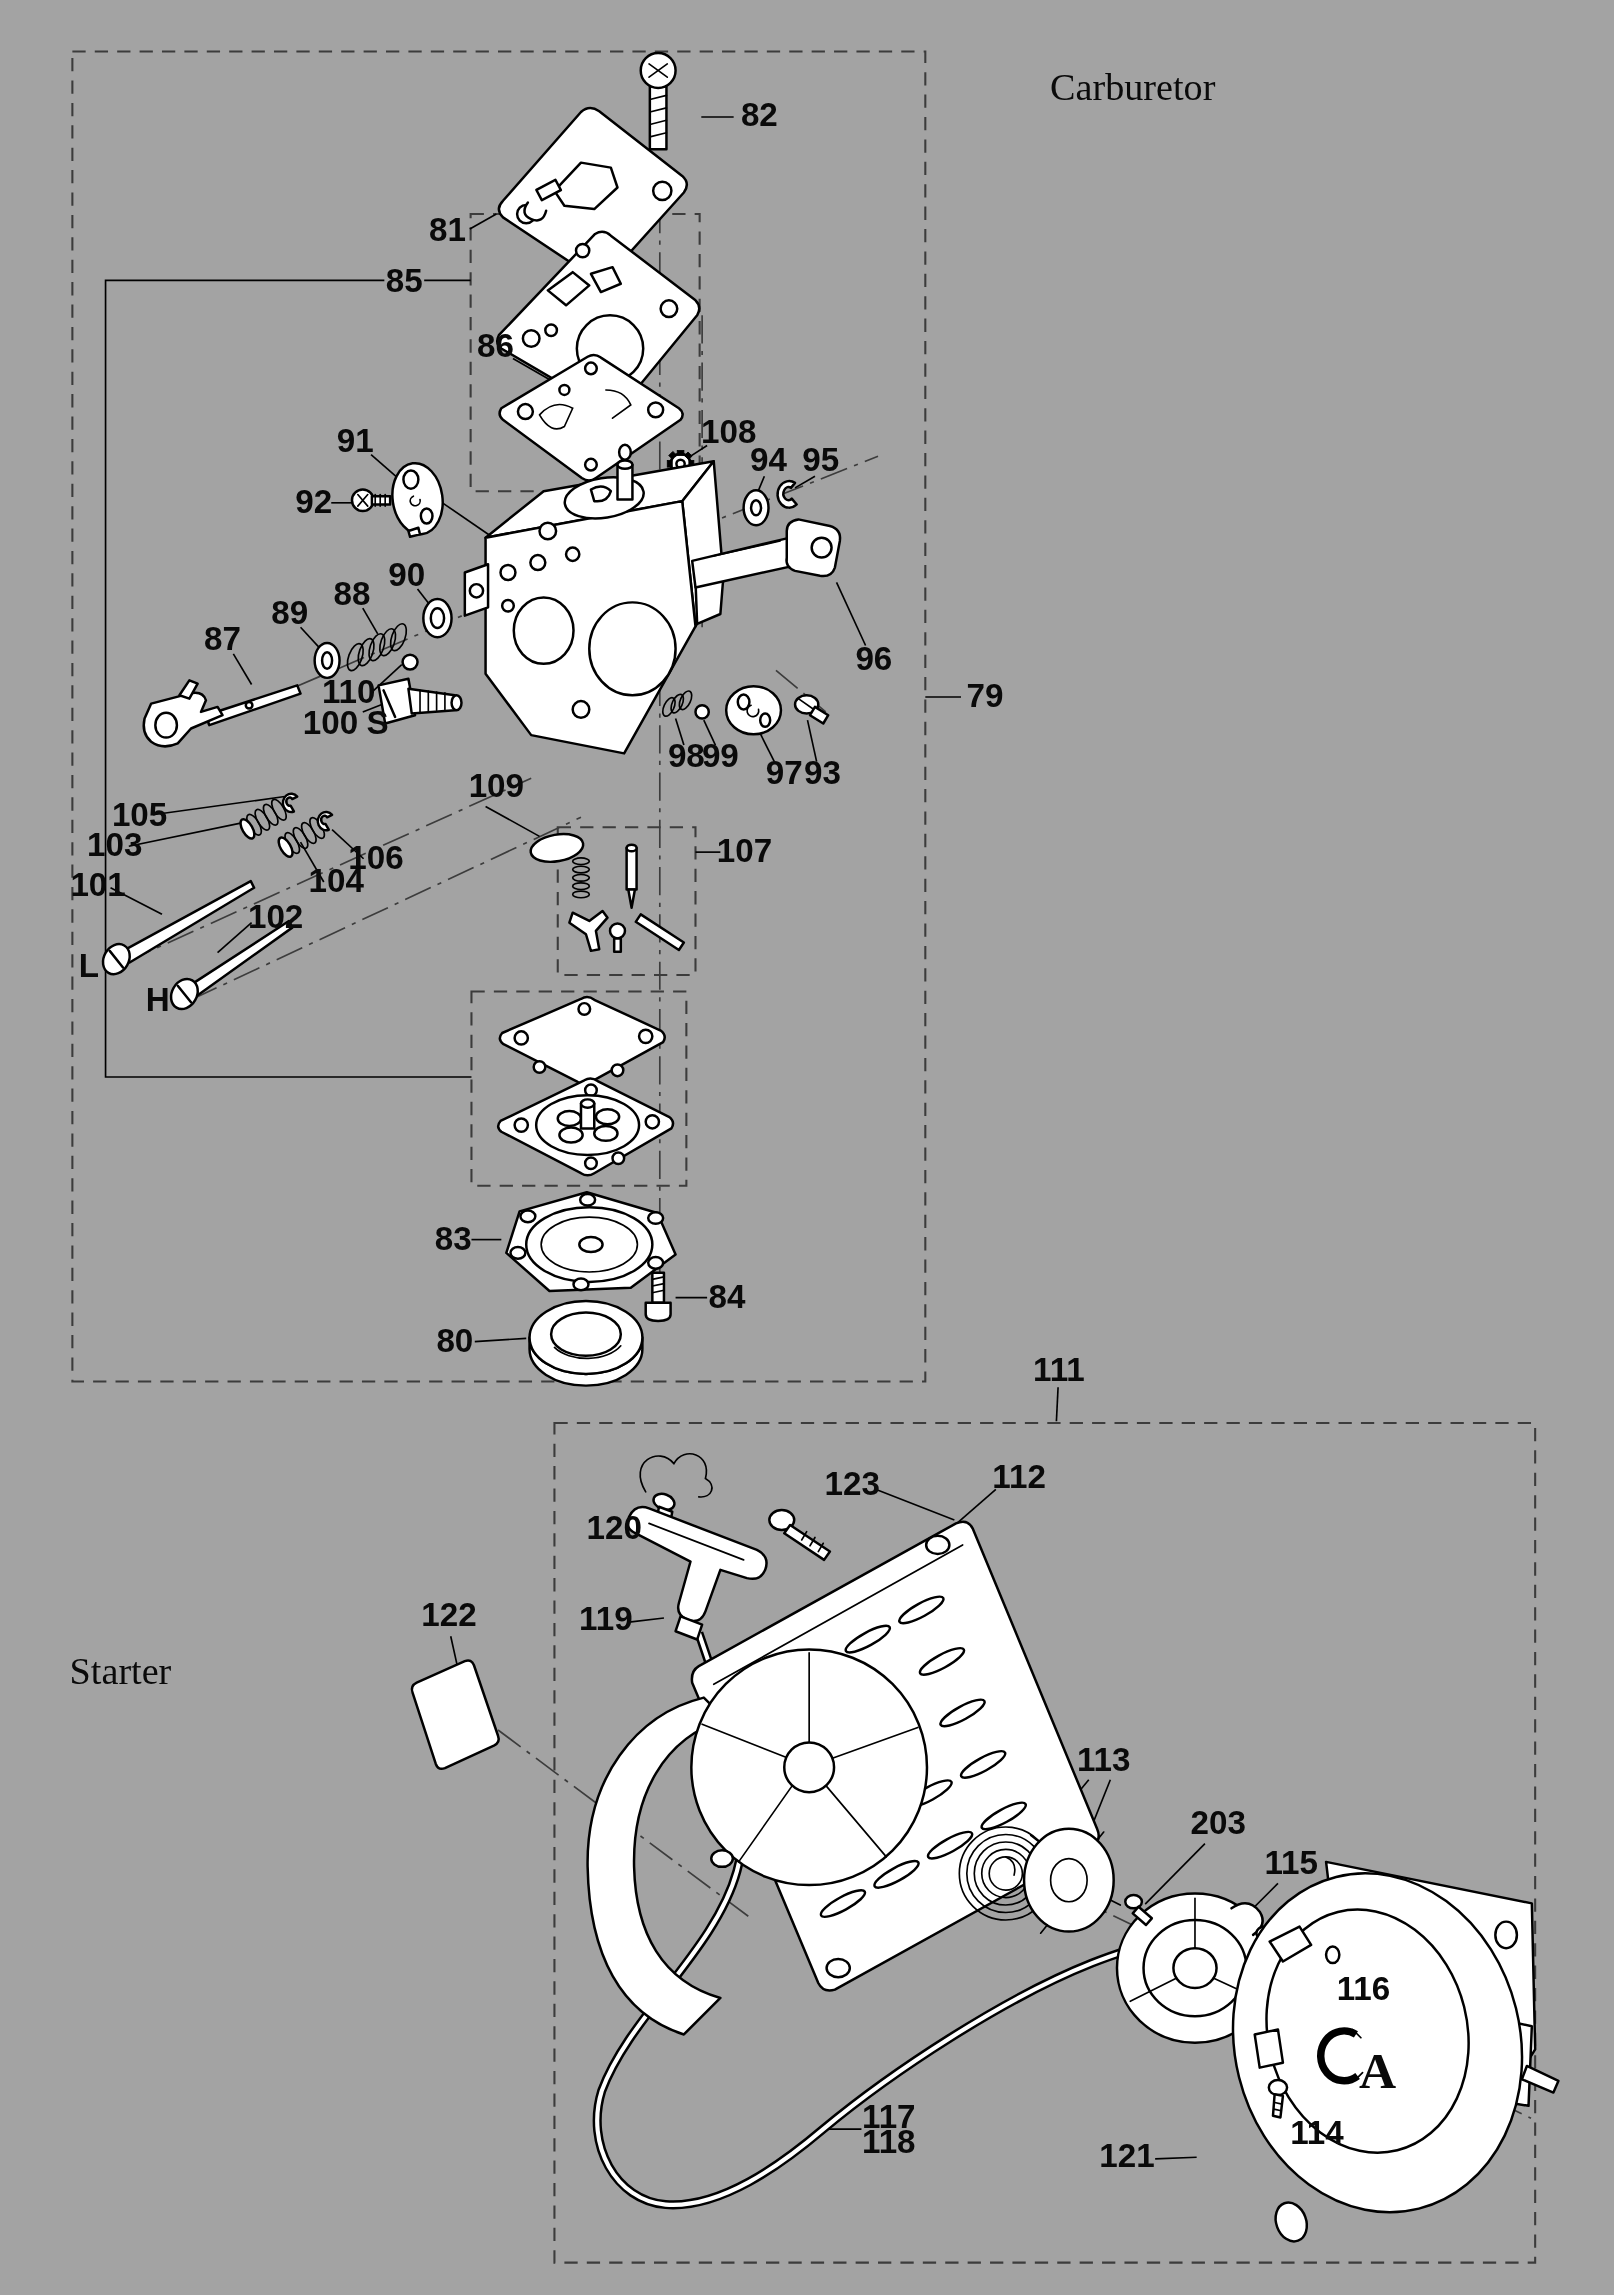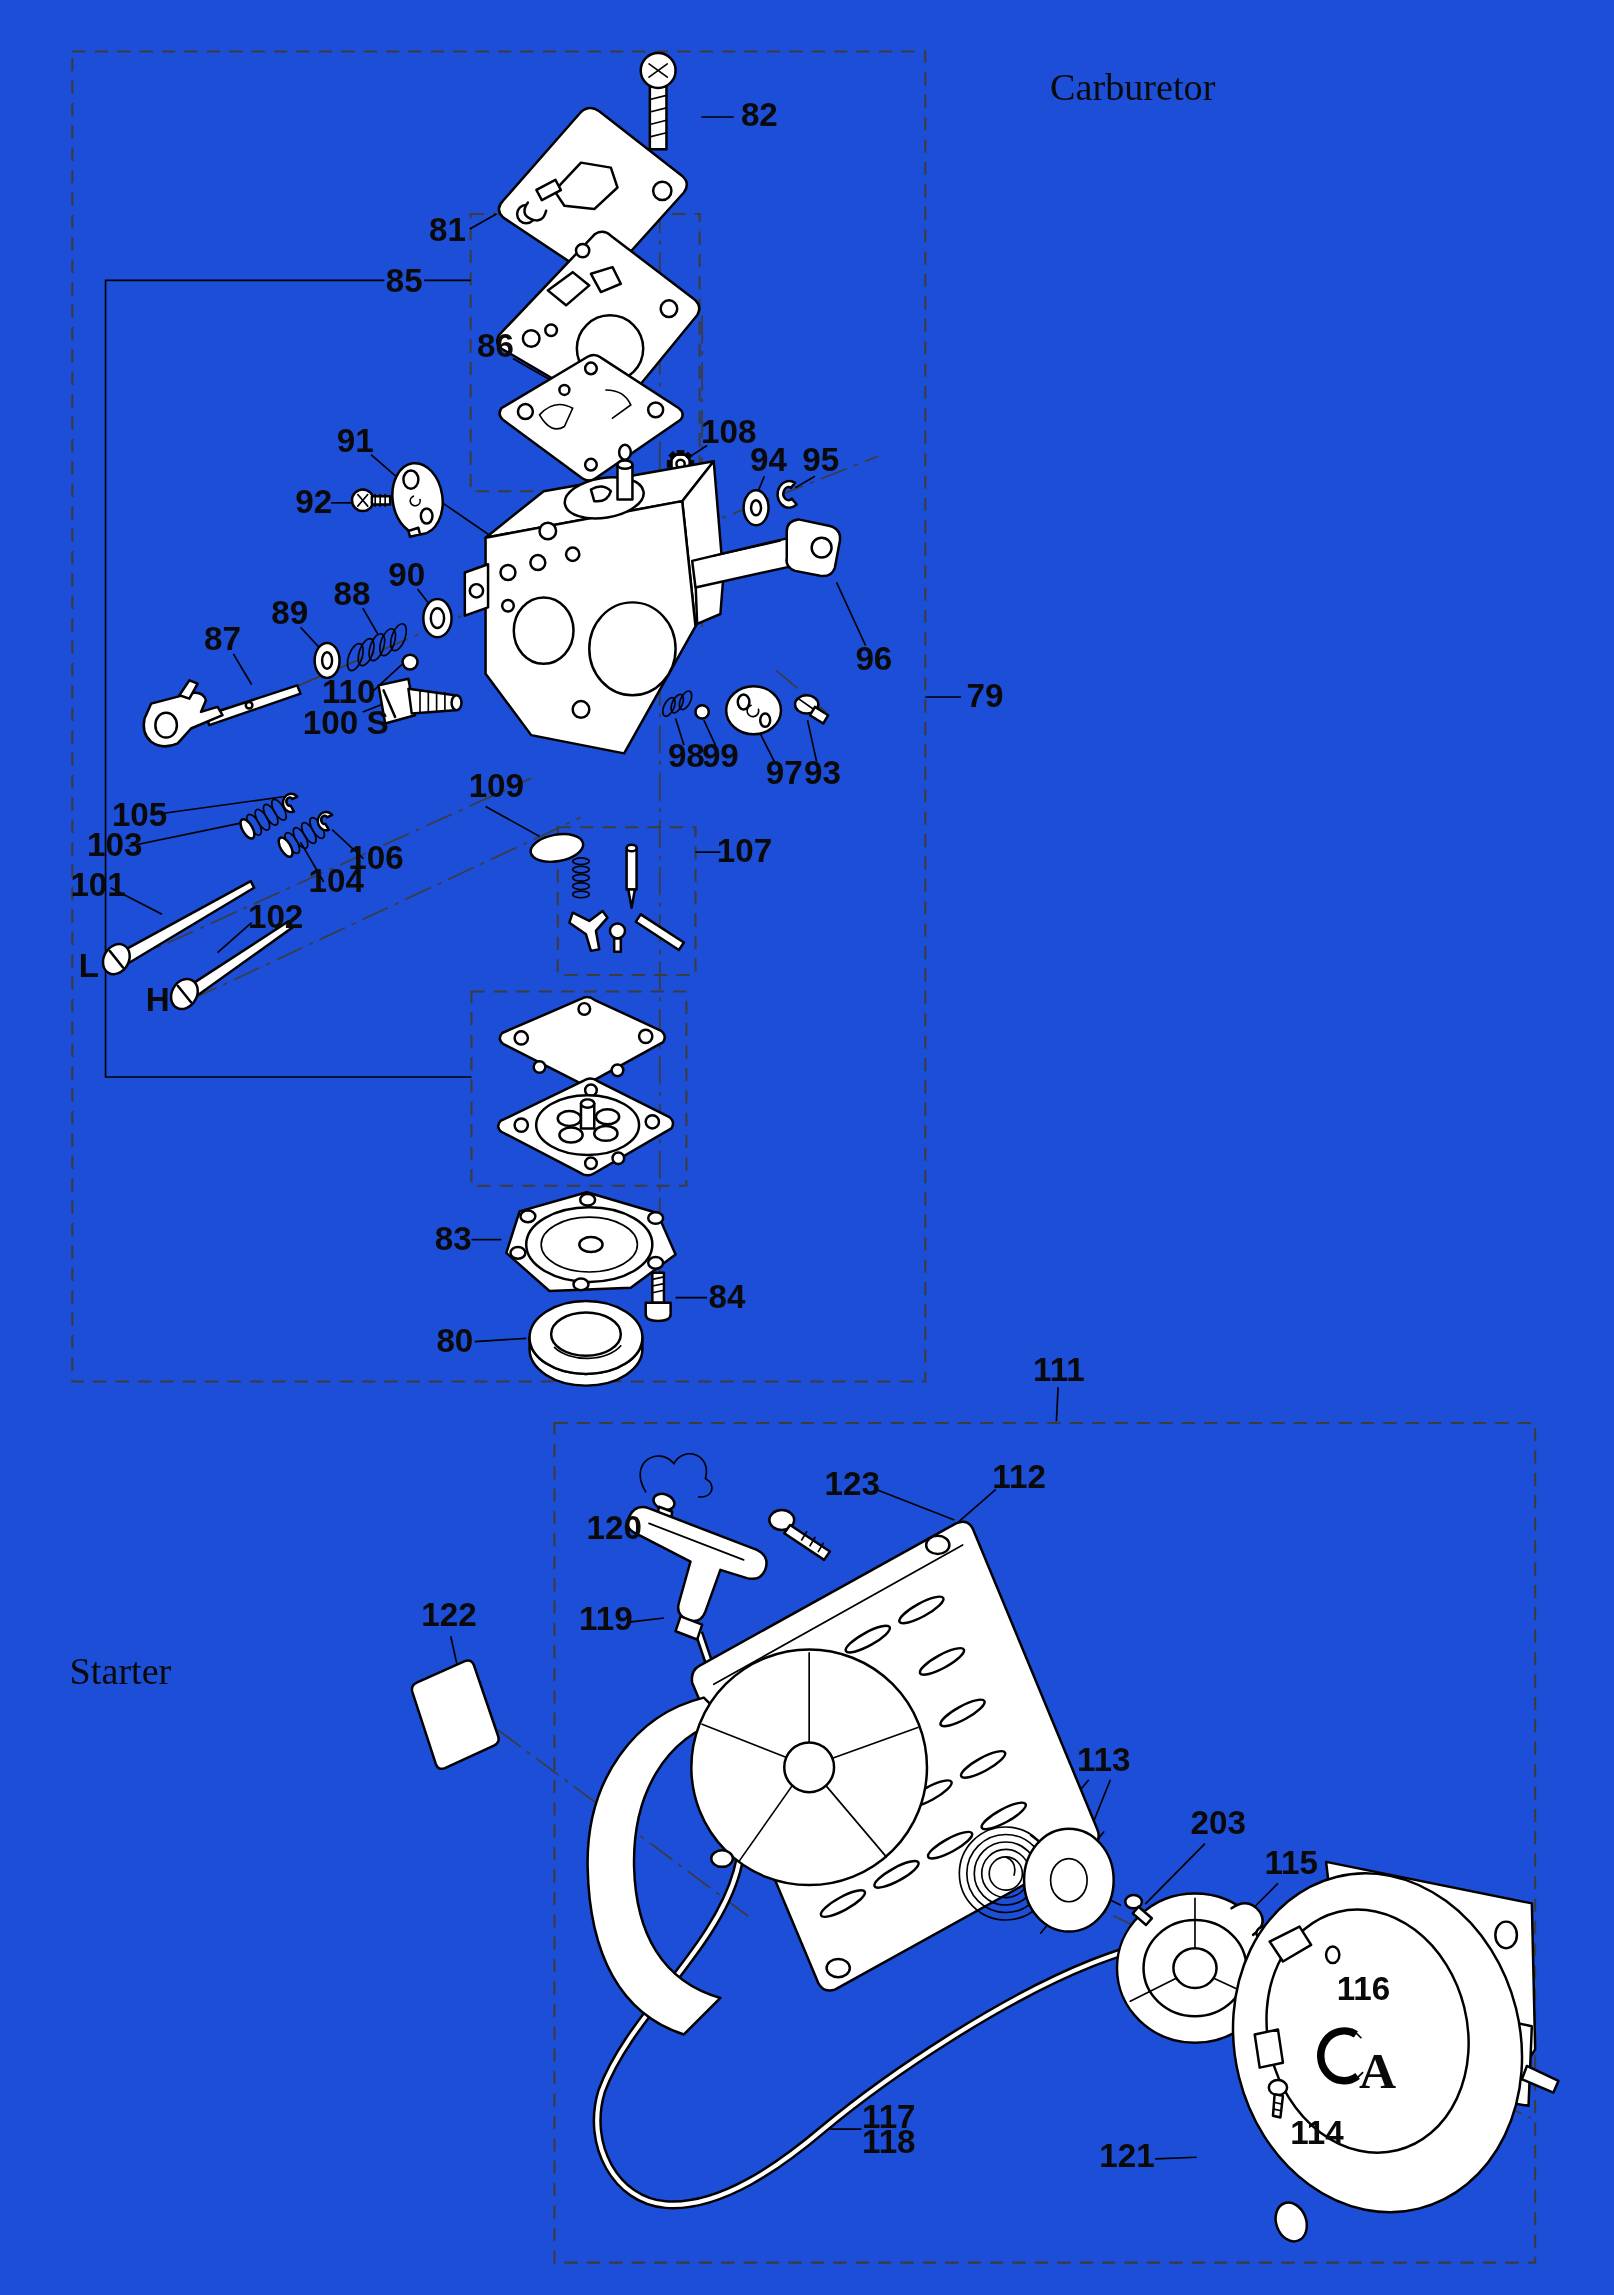--- a/index.html
+++ b/index.html
@@ -1,16 +1,16 @@
 <!DOCTYPE html>
 <html style="font-size:13.3px"><head>
 <meta charset="utf-8">
 <style>
   html,body{margin:0;padding:0;background:#ffffff;}
-  .stage{position:relative;width:1615px;height:2295px;background:#1d4ed8;overflow:hidden;}
+  .stage{position:relative;width:1615px;height:2295px;background:#a3a3a3;overflow:hidden;}
   svg{position:absolute;left:0;top:0;}
   .part{stroke:#000;stroke-width:3;fill:#fff;stroke-linejoin:round;stroke-linecap:round;}
   .partthin{stroke:#000;stroke-width:2;fill:none;stroke-linecap:round;}
   .solid{stroke:#000;fill:#000;}
   .leader{stroke:#000;stroke-width:2;fill:none;}
   .dashbox{stroke:#3c3c3c;stroke-width:2.5;fill:none;stroke-dasharray:16 11;}
   .axis{stroke:#3c3c3c;stroke-width:2;fill:none;stroke-dasharray:34 9 5 9;}
   .plabel{font:bold 40px "Liberation Sans", sans-serif;fill:#0a0a0a;}
   .stitle{font:46px "Liberation Serif", serif;fill:#0a0a0a;}
   .bigletter{font:bold 62px "Liberation Serif", serif;fill:#0a0a0a;}

